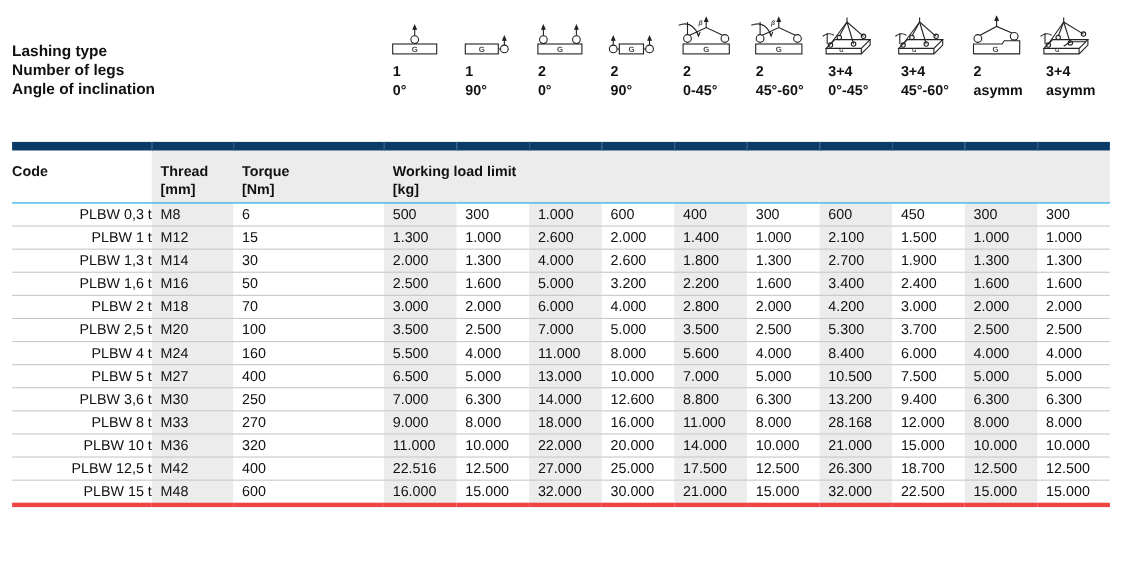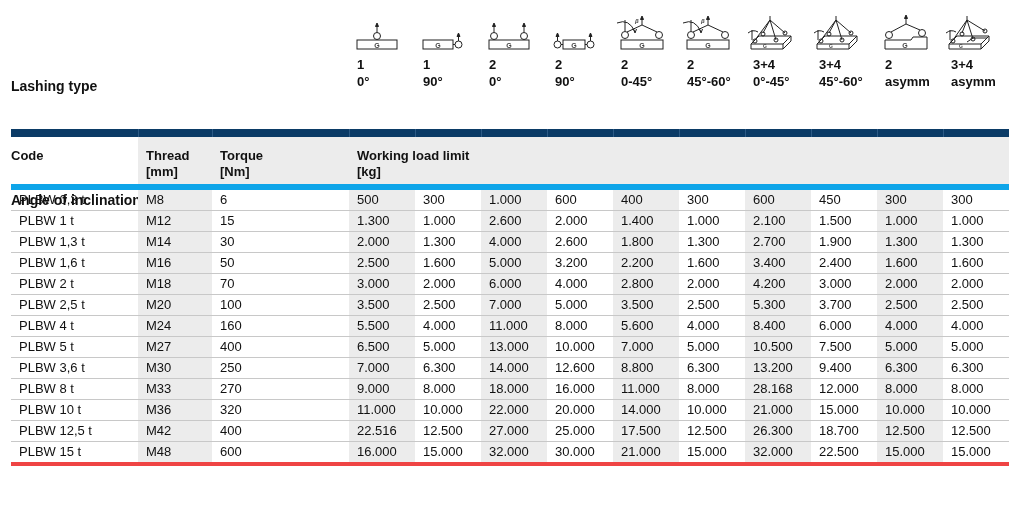--- a/index.html
+++ b/index.html
@@ -4,21 +4,21 @@
 <style>
   html, body { margin: 0; padding: 0; background: #ffffff; }
   body {
     width: 1020px; height: 520px; position: relative; overflow: hidden;
     font-family: "Liberation Sans", "DejaVu Sans", sans-serif; color: #111111;
   }
   .labels {
     position: absolute; left: 11px; top: 38px;
     font-weight: bold; font-size: 14px; line-height: 17px;
   }
-  .labels div { white-space: nowrap; margin-top: 40px; }
+  .labels div { white-space: nowrap; }
   .lash-col {
     position: absolute; top: 14px; width: 66px;
     font-weight: bold; font-size: 13px; line-height: 17px;
   }
   .lash-col svg { display: block; width: 66px; height: 40px; }
   .lash-col .legs, .lash-col .angle { padding-left: 8px; white-space: nowrap; }
   .lash-col .legs { margin-top: 2px; }
 
   table.wll {
     position: absolute; left: 11px; top: 129px;
@@ -30,29 +30,29 @@
   table.wll col.c-torque { width: 137px; }
   table.wll col.c-v { width: 66px; }
   .band td {
     height: 8px; padding: 0; background: #0b3b66;
     border-right: 1px solid #2c5a85;
   }
   .band td:last-child { border-right: none; }
   .hdr td {
     background: #ececec; font-weight: bold; vertical-align: top;
     padding: 11px 8px 0 8px; height: 36px; line-height: 16px;
-    border-bottom: 6px solid #0ea5e9;
+    border-bottom: 1px solid #0ea5e9;
   }
   .hdr td.h-code { background: #ffffff; padding-left: 0; }
   .hdr td.h-wll { white-space: nowrap; }
   tbody.rows td {
     height: 20px; padding: 0 0 0 8px; line-height: 20px;
     border-bottom: 1px solid #c8c8c8; white-space: nowrap;
   }
-  tbody.rows td.code { padding-left: 8px; }
+  tbody.rows td.code { padding-left: 8px; text-align: right; }
   tbody.rows td.sh { background: #ececec; }
   tbody.rows tr:last-child td { border-bottom: 4px solid #ef4444; }
 </style>
 </head>
 <body>
 
 <div class="labels">
   <div>Lashing type</div>
   <div>Number of legs</div>
   <div>Angle of inclination</div>

